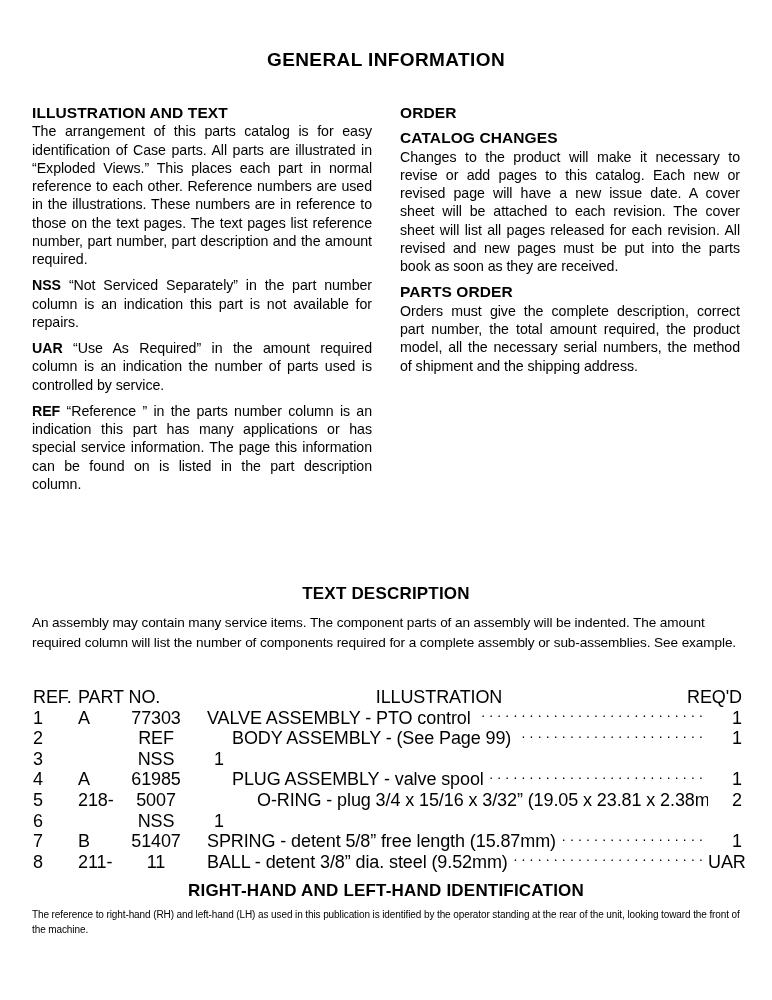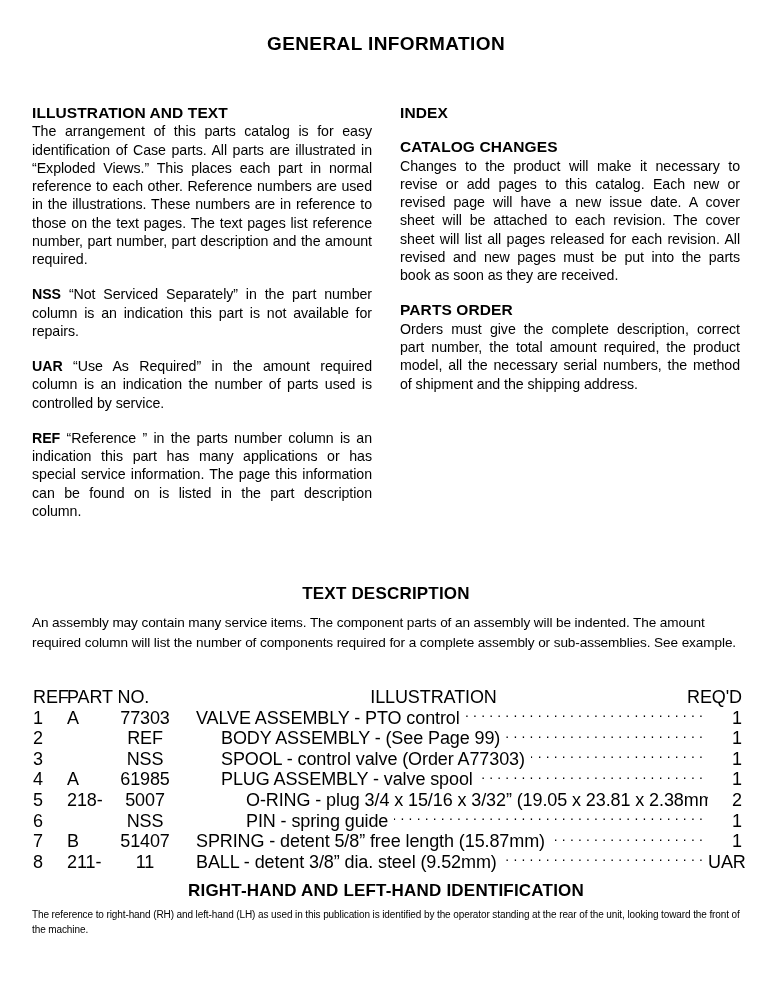--- a/index.html
+++ b/index.html
@@ -17,21 +17,21 @@
     overflow: hidden;
     position: relative;
   }
 
   .page {
     position: absolute;
     left: 0; top: 0;
     width: 772px;
     height: 816px;
     box-sizing: border-box;
-    padding: 0 32px;
+    padding: 16px 32px;
   }
 
   
   .page-title {
     text-align: center;
     font-size: 19px;
     font-weight: bold;
     letter-spacing: 0.4px;
     margin: 34px 0 0 0;
     line-height: 1;
@@ -67,21 +67,21 @@
   }
 
   .para {
     font-size: 14.2px;
     line-height: 1.285;
     text-align: justify;
     margin: 0;
     letter-spacing: -0.05px;
   }
   .block + .block {
-    margin-top: 17px;
+    margin-top: 8px;
   }
   .para b {
     font-weight: bold;
   }
 
   
   .text-desc-title {
     position: absolute;
     left: 32px;
     top: 585px;
@@ -107,21 +107,21 @@
     line-height: 1.495;
     letter-spacing: -0.1px;
   }
   .ptrow {
     display: flex;
     align-items: baseline;
     white-space: nowrap;
     height: 20.6px;
   }
   .c-ref   { width: 34px;  flex: 0 0 34px; }
-  .c-pfx   { width: 44px;  flex: 0 0 44px; }
+  .c-pfx   { width: 44px;  flex: 0 0 44px; margin-left: 11px; }
   .c-pno   { width: 68px;  flex: 0 0 68px; text-align: center; }
   .c-desc  { flex: 1 1 auto; display: flex; align-items: baseline; overflow: hidden; padding-left: 17px; }
   .c-req   { width: 34px;  flex: 0 0 34px; text-align: right; }
 
   .hdr .c-desc { justify-content: center; padding-left: 0; }
   .hdr .c-req  { width: 56px; flex: 0 0 56px; }
   .hdr .c-pno  { text-align: left; padding-left: 2px; }
 
   .desc-txt { flex: 0 0 auto; }
   .leader {
@@ -186,21 +186,21 @@
 
       <div class="block">
         <p class="para"><b>REF</b><span> “Reference ” in the parts number column is an indication this part has many applications or has special service information. The page this information can be found on is listed in the part description column.</span></p>
       </div>
 
     </div>
 
     <div class="col">
 
       <div class="block">
-        <div class="col-heading">INDEX</div>
+        <div class="col-heading">ORDER</div>
       </div>
 
       <div class="block">
         <div class="col-heading">CATALOG CHANGES</div>
         <p class="para">Changes to the product will make it necessary to revise or add pages to this catalog. Each new or revised page will have a new issue date. A cover sheet will be attached to each revision. The cover sheet will list all pages released for each revision. All revised and new pages must be put into the parts book as soon as they are received.</p>
       </div>
 
       <div class="block">
         <div class="col-heading">PARTS ORDER</div>
         <p class="para">Orders must give the complete description, correct part number, the total amount required, the product model, all the necessary serial numbers, the method of shipment and the shipping address.</p>
@@ -238,24 +238,20 @@
           <div class="c-desc">
             <span class="desc-txt">BODY ASSEMBLY - (See Page 99)</span>
             <span class="leader"></span>
           </div>
           <div class="c-req">1</div>
         </div>
         <div class="ptrow ind-1">
           <div class="c-ref">3</div>
           <div class="c-pfx"></div>
           <div class="c-pno">NSS</div>
-          <div class="c-desc">
-            <span class="desc-txt">SPOOL - control valve (Order A77303)</span>
-            <span class="leader"></span>
-          </div>
           <div class="c-req">1</div>
         </div>
         <div class="ptrow ind-1">
           <div class="c-ref">4</div>
           <div class="c-pfx">A</div>
           <div class="c-pno">61985</div>
           <div class="c-desc">
             <span class="desc-txt">PLUG ASSEMBLY - valve spool</span>
             <span class="leader"></span>
           </div>
@@ -268,24 +264,20 @@
           <div class="c-desc">
             <span class="desc-txt">O-RING - plug 3/4 x 15/16 x 3/32” (19.05 x 23.81 x 2.38mm)</span>
             <span class="leader"></span>
           </div>
           <div class="c-req">2</div>
         </div>
         <div class="ptrow ind-2">
           <div class="c-ref">6</div>
           <div class="c-pfx"></div>
           <div class="c-pno">NSS</div>
-          <div class="c-desc">
-            <span class="desc-txt">PIN - spring guide</span>
-            <span class="leader"></span>
-          </div>
           <div class="c-req">1</div>
         </div>
         <div class="ptrow ind-0">
           <div class="c-ref">7</div>
           <div class="c-pfx">B</div>
           <div class="c-pno">51407</div>
           <div class="c-desc">
             <span class="desc-txt">SPRING - detent 5/8” free length (15.87mm)</span>
             <span class="leader"></span>
           </div>

